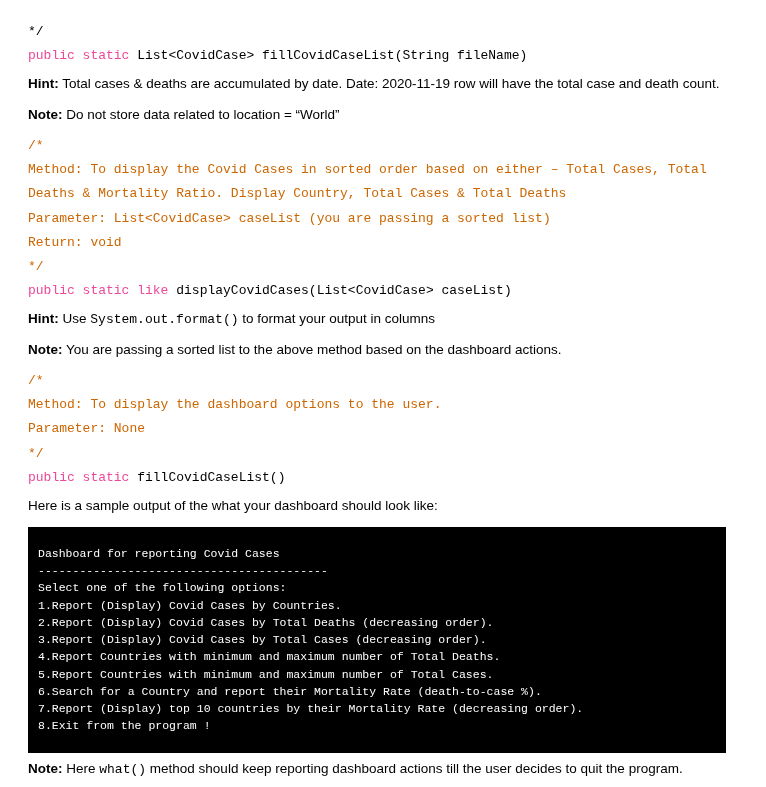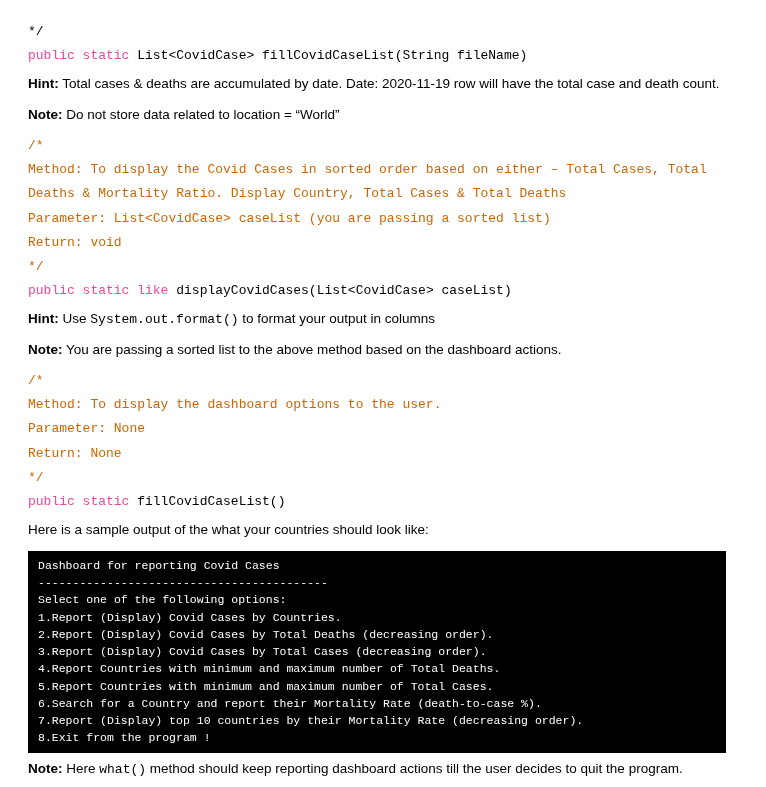--- a/index.html
+++ b/index.html
@@ -30,21 +30,21 @@
       font-weight: bold;
     }
     .section {
       margin-bottom: 8px;
     }
     .terminal-block {
       background: #000;
       color: #fff;
       font-family: 'Courier New', Courier, monospace;
       font-size: 11.5px;
-      padding: 6px 10px;
+      padding: 18px 10px;
       line-height: 1.5;
       margin: 8px 12px 6px 0;
       display: block;
       white-space: pre-wrap;
     }
   </style>
 </head>
 <body>
 
 <div>
@@ -78,26 +78,25 @@
   </p>
 
   <p>
     <span class="note-bold">Note:</span><span> You are passing a sorted list to the above method based on the dashboard actions.</span>
   </p>
 
   <div class="section">
     <span class="block-code orange">/*</span>
     <span class="block-code orange">Method: To display the dashboard options to the user.</span>
     <span class="block-code orange">Parameter: None</span>
-    <span class="block-code orange">Return: None</span>
     <span class="block-code orange">*/</span>
     <span class="block-code"><span class="blue-kw">public static </span><span>fillCovidCaseList()</span></span>
   </div>
 
-  <p>Here is a sample output of the what your countries should look like:</p>
+  <p>Here is a sample output of the what your dashboard should look like:</p>
 
   <div class="terminal-block">Dashboard for reporting Covid Cases
 ------------------------------------------
 Select one of the following options:
 1.Report (Display) Covid Cases by Countries.
 2.Report (Display) Covid Cases by Total Deaths (decreasing order).
 3.Report (Display) Covid Cases by Total Cases (decreasing order).
 4.Report Countries with minimum and maximum number of Total Deaths.
 5.Report Countries with minimum and maximum number of Total Cases.
 6.Search for a Country and report their Mortality Rate (death-to-case %).

